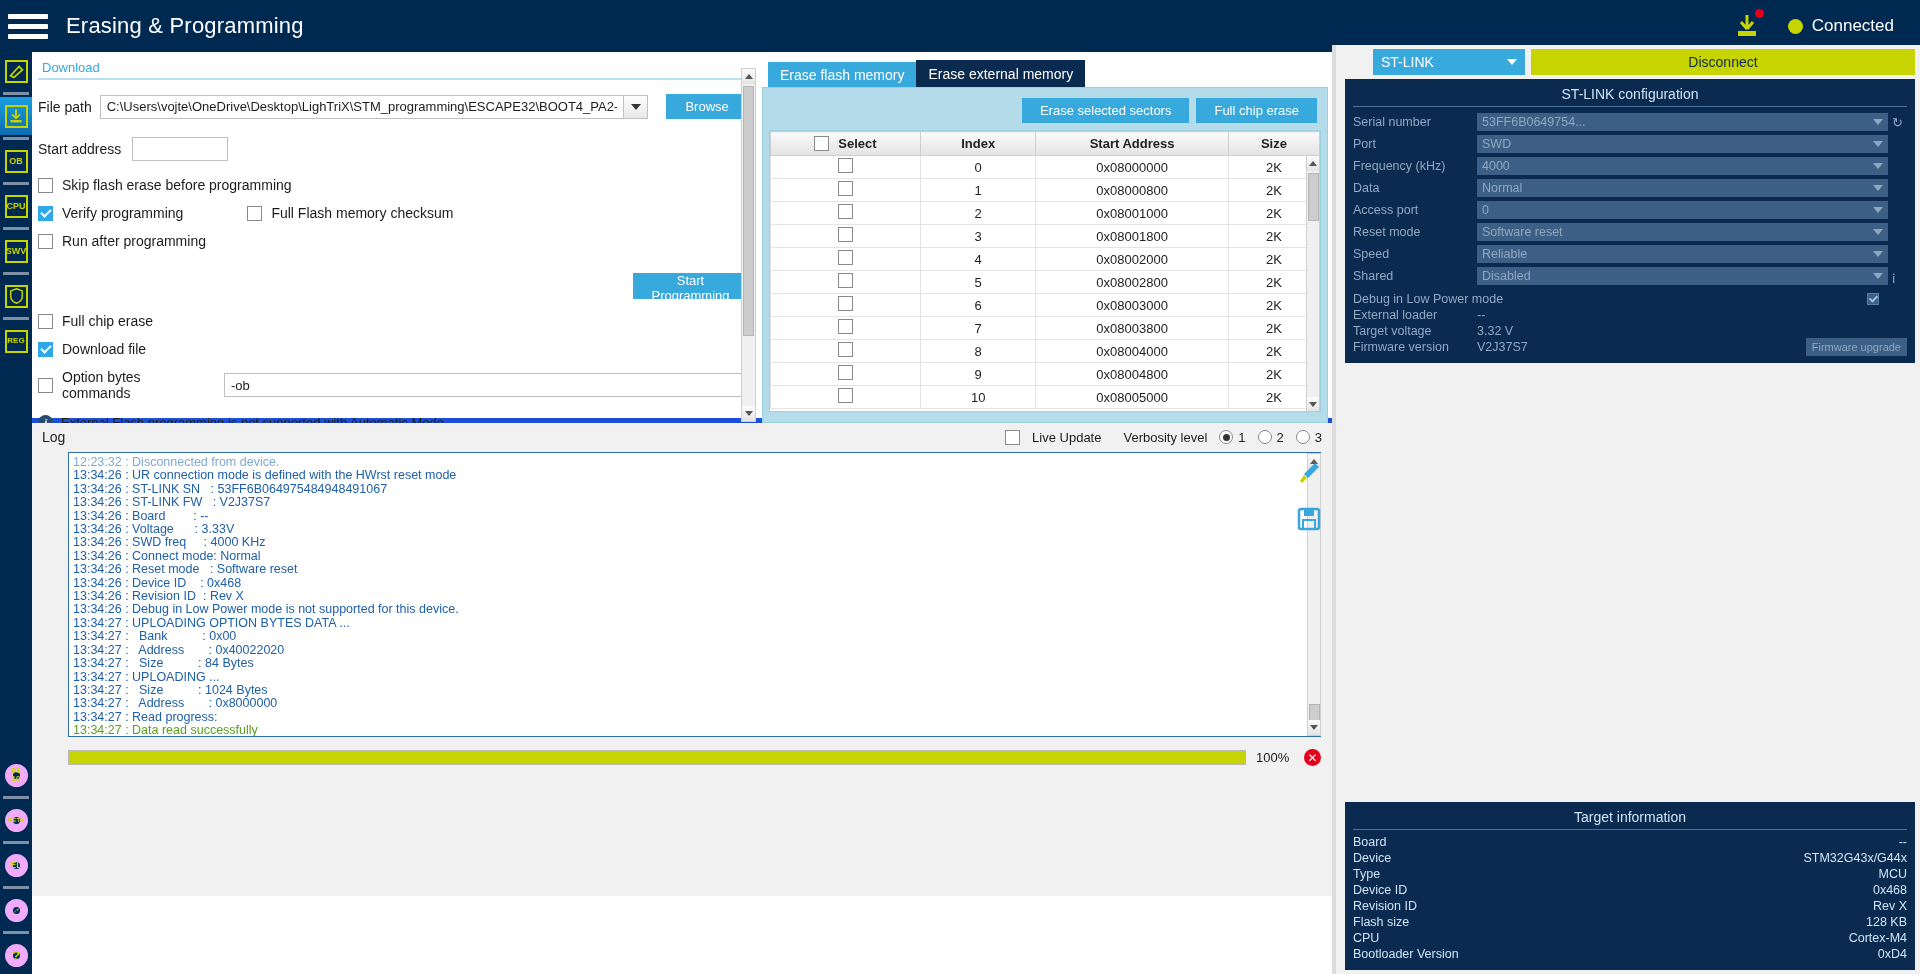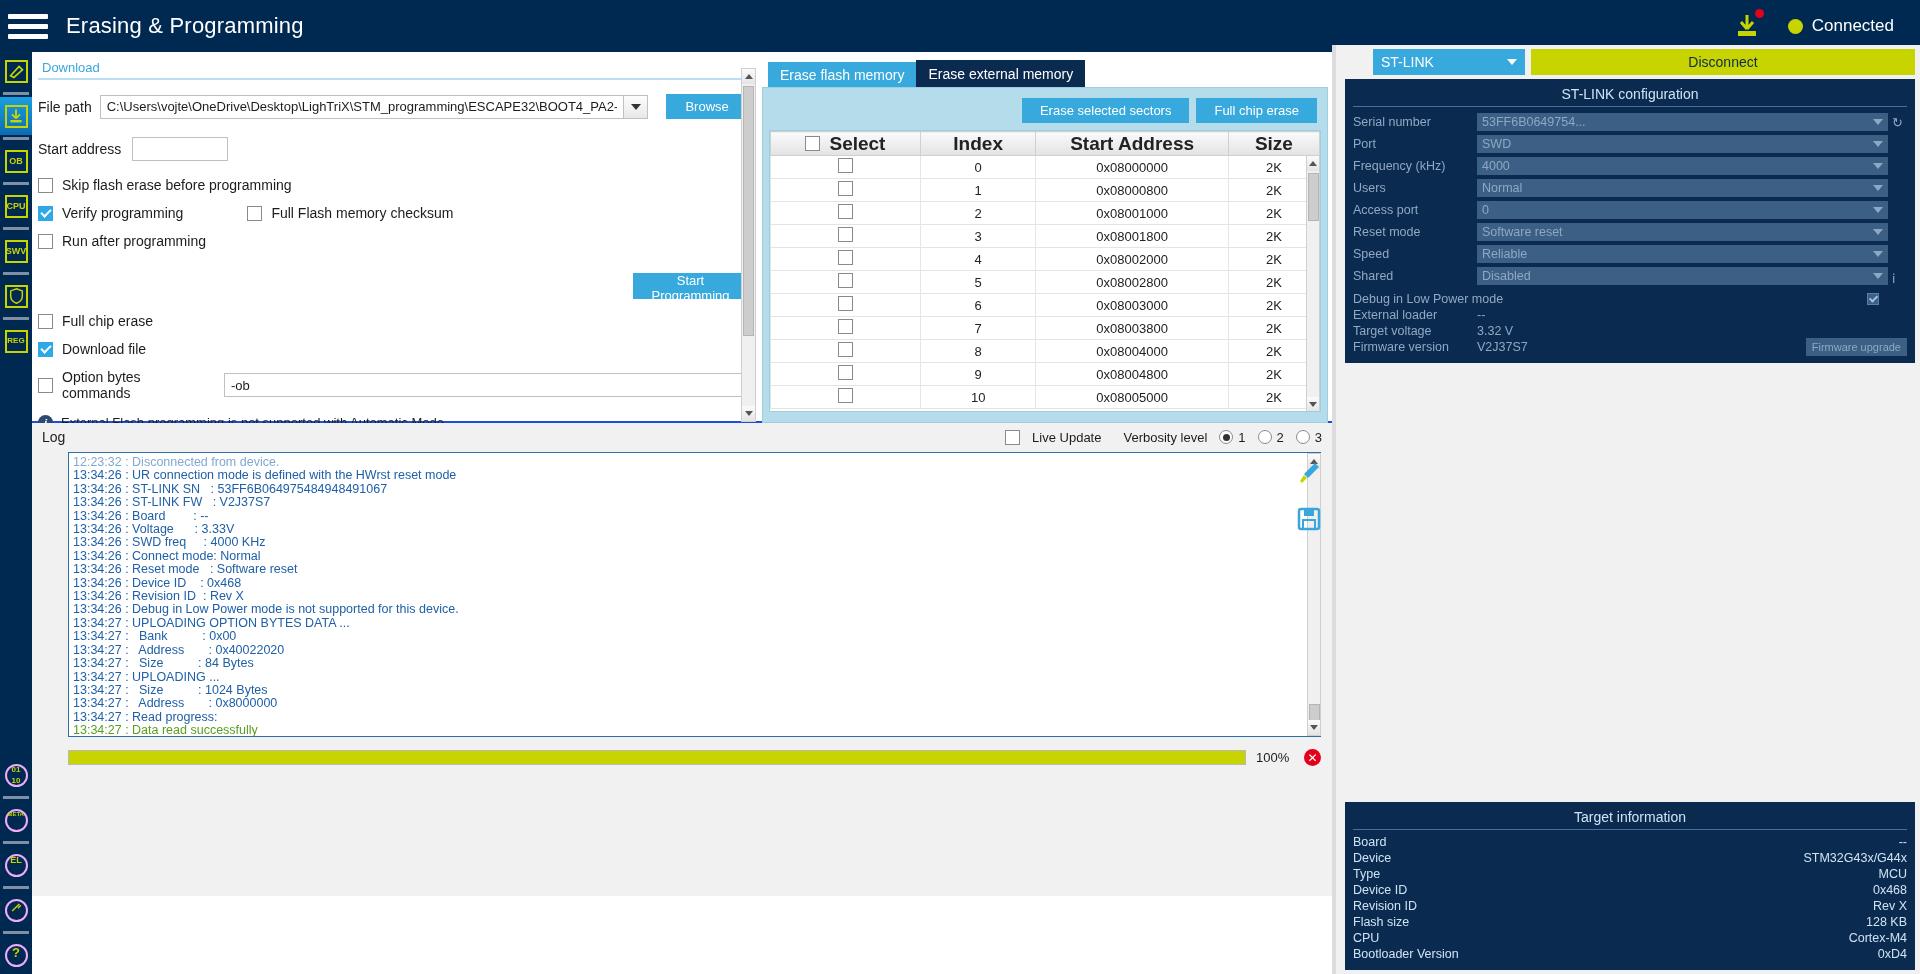--- a/index.html
+++ b/index.html
@@ -45,30 +45,30 @@
     cursor: pointer; position: relative;
   }
   .rail-icon.active { background: linear-gradient(180deg,#1a9fe0,#0d6bb0); }
   .rail-sep { width: 26px; height: 3px; background: #7f8fa6; margin: 2px 3px; }
   .rail-box {
     width: 23px; height: 23px; border: 2px solid #c8d400; color: #c8d400;
     font-size: 9px; font-weight: bold; display: flex; align-items: center; justify-content: center;
     line-height: 1;
   }
   .rail-circ {
-    width: 23px; height: 23px; border: 2px solid #f0abfc; color: #c8d400; border-radius: 50%;
-    font-size: 8px; font-weight: bold; display: flex; align-items: center; justify-content: space-between;
+    width: 23px; height: 23px; border: 8px solid #f0abfc; color: #c8d400; border-radius: 50%;
+    font-size: 8px; font-weight: bold; display: flex; align-items: center; justify-content: center;
     flex-direction: column; line-height: 1;
   }
   .rail-bottom { position: absolute; bottom: 0px; left: 0; width: 32px; }
 
   
   .workarea {
     position: absolute; left: 32px; top: 52px; width: 1300px; height: 371px;
-    background: #ffffff; border-bottom: 2px solid #1d4ed8;
+    background: #ffffff; border-bottom: 5px solid #1d4ed8;
   }
 
   
   .dl-panel { position: absolute; left: 6px; top: 8px; width: 710px; }
   .section-label { color: #3aa6de; font-size: 13px; padding-left: 4px; }
   .section-rule { height: 2px; background: #b9dff2; margin-top: 3px; }
   .row { display: flex; align-items: center; margin-top: 12px; }
   .lbl { font-size: 14px; color: #1c1c1c; }
   .txtinput {
     border: 1px solid #c0c0c0; background: #fff; height: 24px;
@@ -128,21 +128,21 @@
   .tab.inactive { background: #0b2a4f; height: 27px; }
   .erase-body {
     background: #b5dcea; border: 1px solid #9ecfe0; height: 336px; position: relative;
     padding: 6px;
   }
   .erase-toolbar { display: flex; justify-content: flex-end; gap: 7px; padding: 4px 4px 7px 0; }
   .tbl-wrap { background: #fff; border: 1px solid #9ecfe0; height: 282px; position: relative; overflow: hidden; }
   table.sectors { width: 100%; border-collapse: collapse; table-layout: fixed; }
   table.sectors th {
     background: linear-gradient(180deg,#fafafa,#e3e3e3); border: 1px solid #cfcfcf;
-    font-size: 19px; color: #222; height: 24px; font-weight: bold;
+    font-size: 13px; color: #222; height: 24px; font-weight: bold;
   }
   table.sectors td {
     border: 1px solid #e4e4e4; font-size: 13px; color: #222; height: 23px;
     text-align: center;
   }
   .th-select-inner { display:flex; align-items:center; justify-content:center; gap:9px; }
   .col-sel { width: 148px; } .col-idx { width: 114px; } .col-addr { width: 190px; } .col-size { width: 90px; }
 
   
   .logarea { position: absolute; left: 32px; top: 423px; width: 1300px; height: 473px; background: #f1f1f1; }
@@ -608,21 +608,21 @@
           <div class="cfg-lbl">Port</div>
           <div class="cfg-val">SWD<span class="arrow-dn"></span></div>
           <span style="width: 19px;"></span>
         </div>
         <div class="cfg-row">
           <div class="cfg-lbl">Frequency (kHz)</div>
           <div class="cfg-val">4000<span class="arrow-dn"></span></div>
           <span style="width: 19px;"></span>
         </div>
         <div class="cfg-row">
-          <div class="cfg-lbl">Users</div>
+          <div class="cfg-lbl">Data</div>
           <div class="cfg-val">Normal<span class="arrow-dn"></span></div>
           <span style="width: 19px;"></span>
         </div>
         <div class="cfg-row">
           <div class="cfg-lbl">Access port</div>
           <div class="cfg-val">0<span class="arrow-dn"></span></div>
           <span style="width: 19px;"></span>
         </div>
         <div class="cfg-row">
           <div class="cfg-lbl">Reset mode</div>

